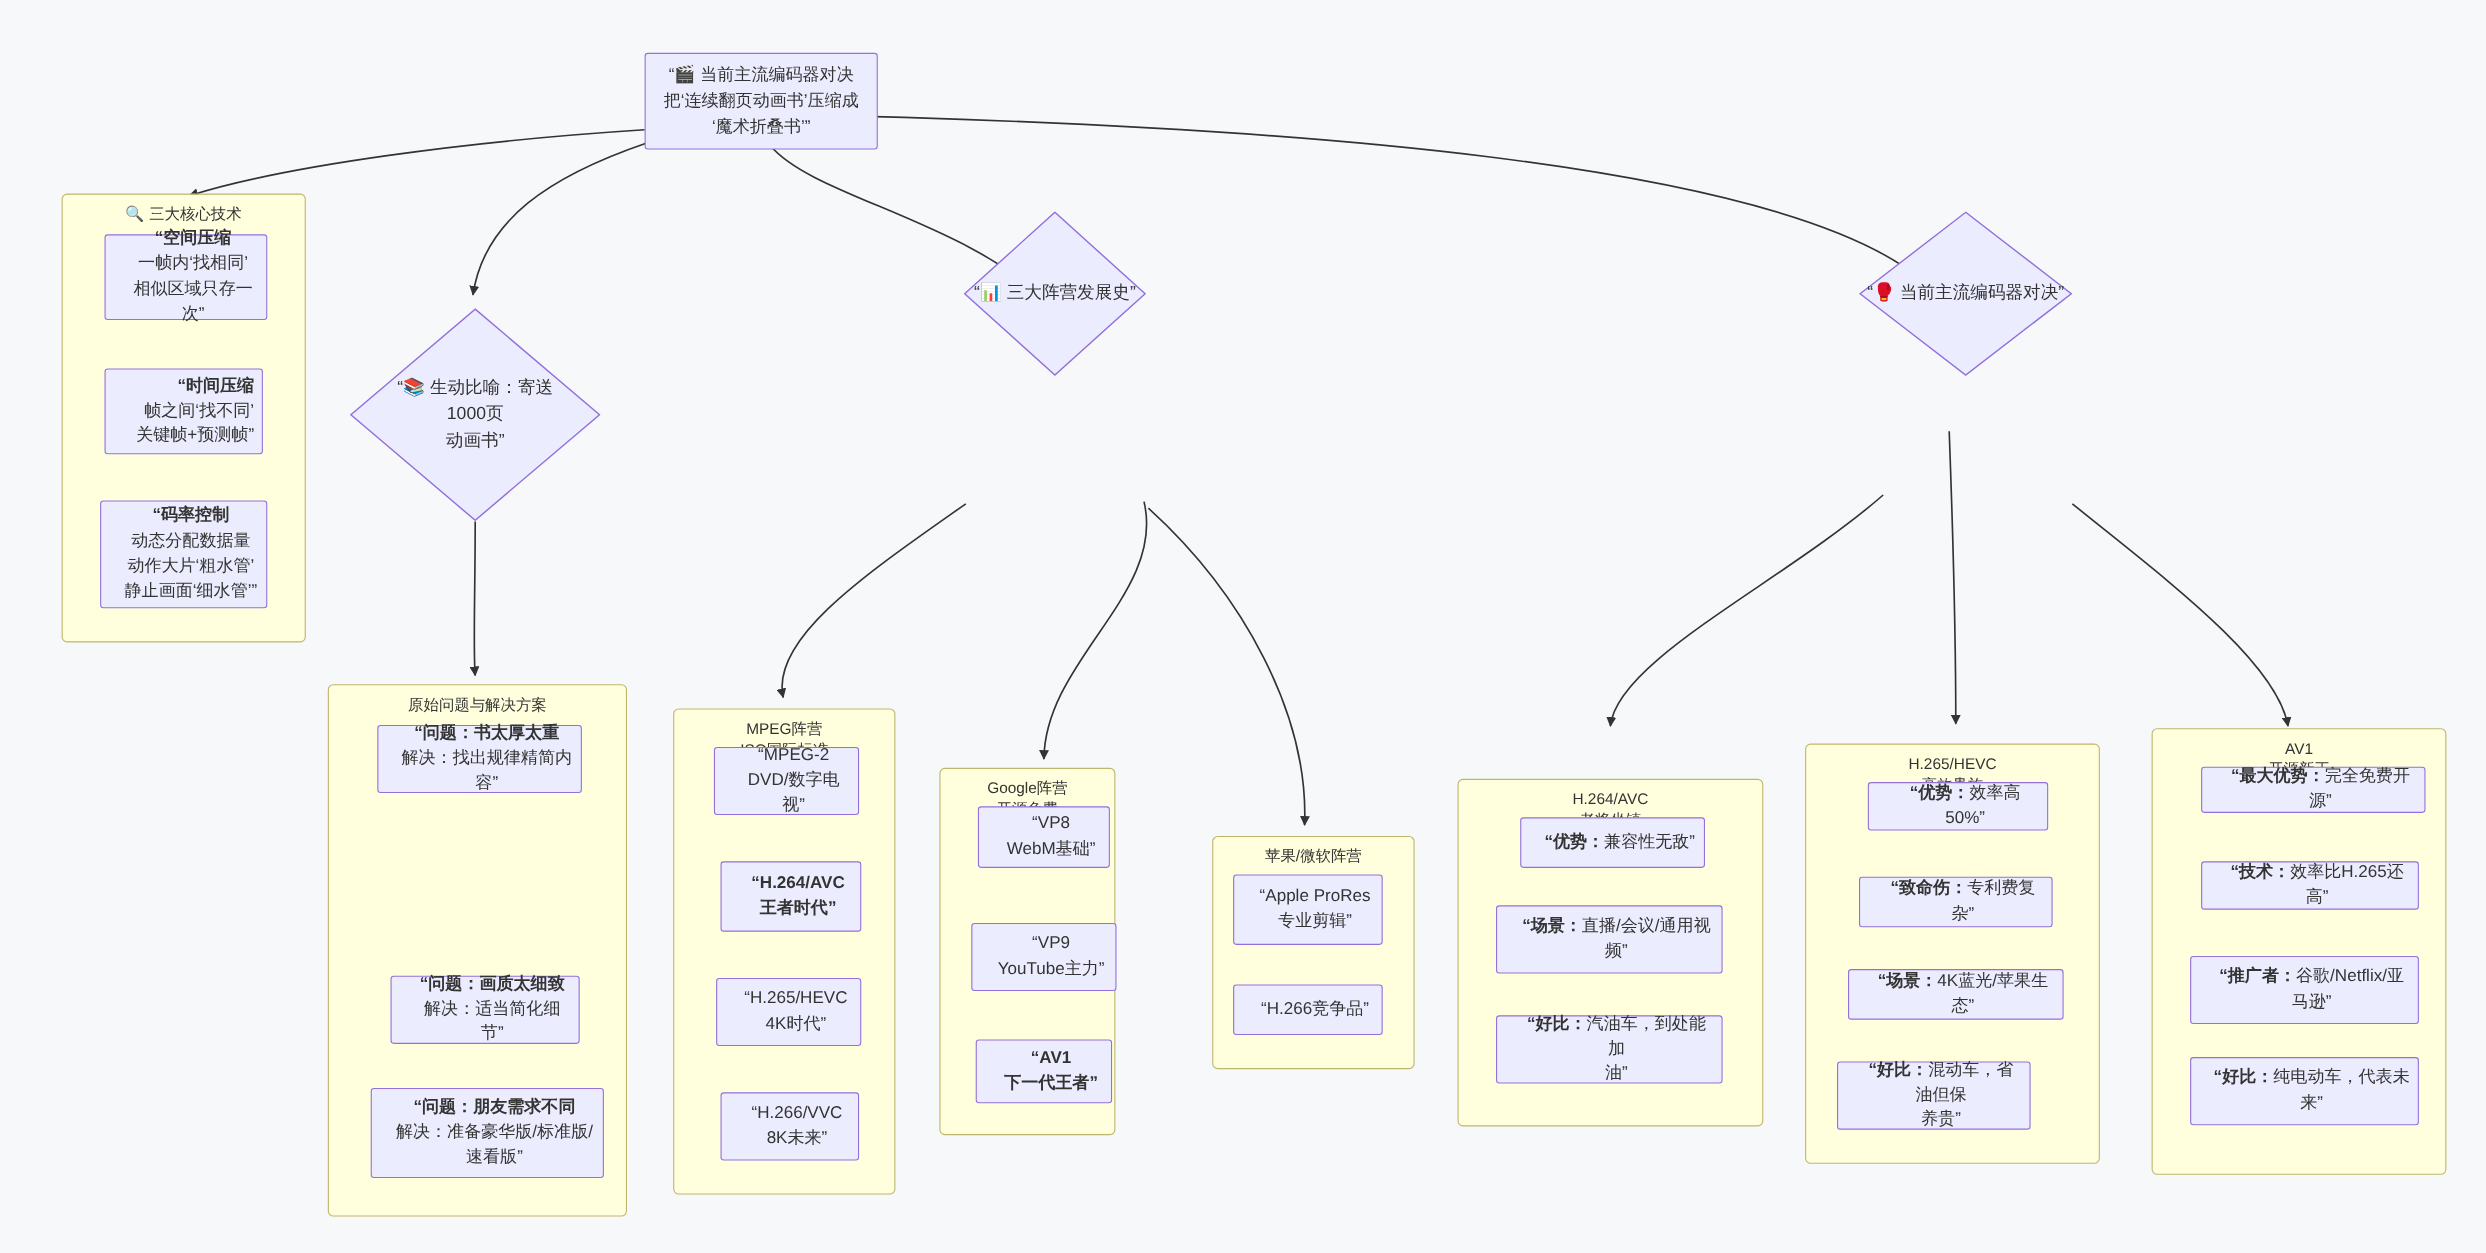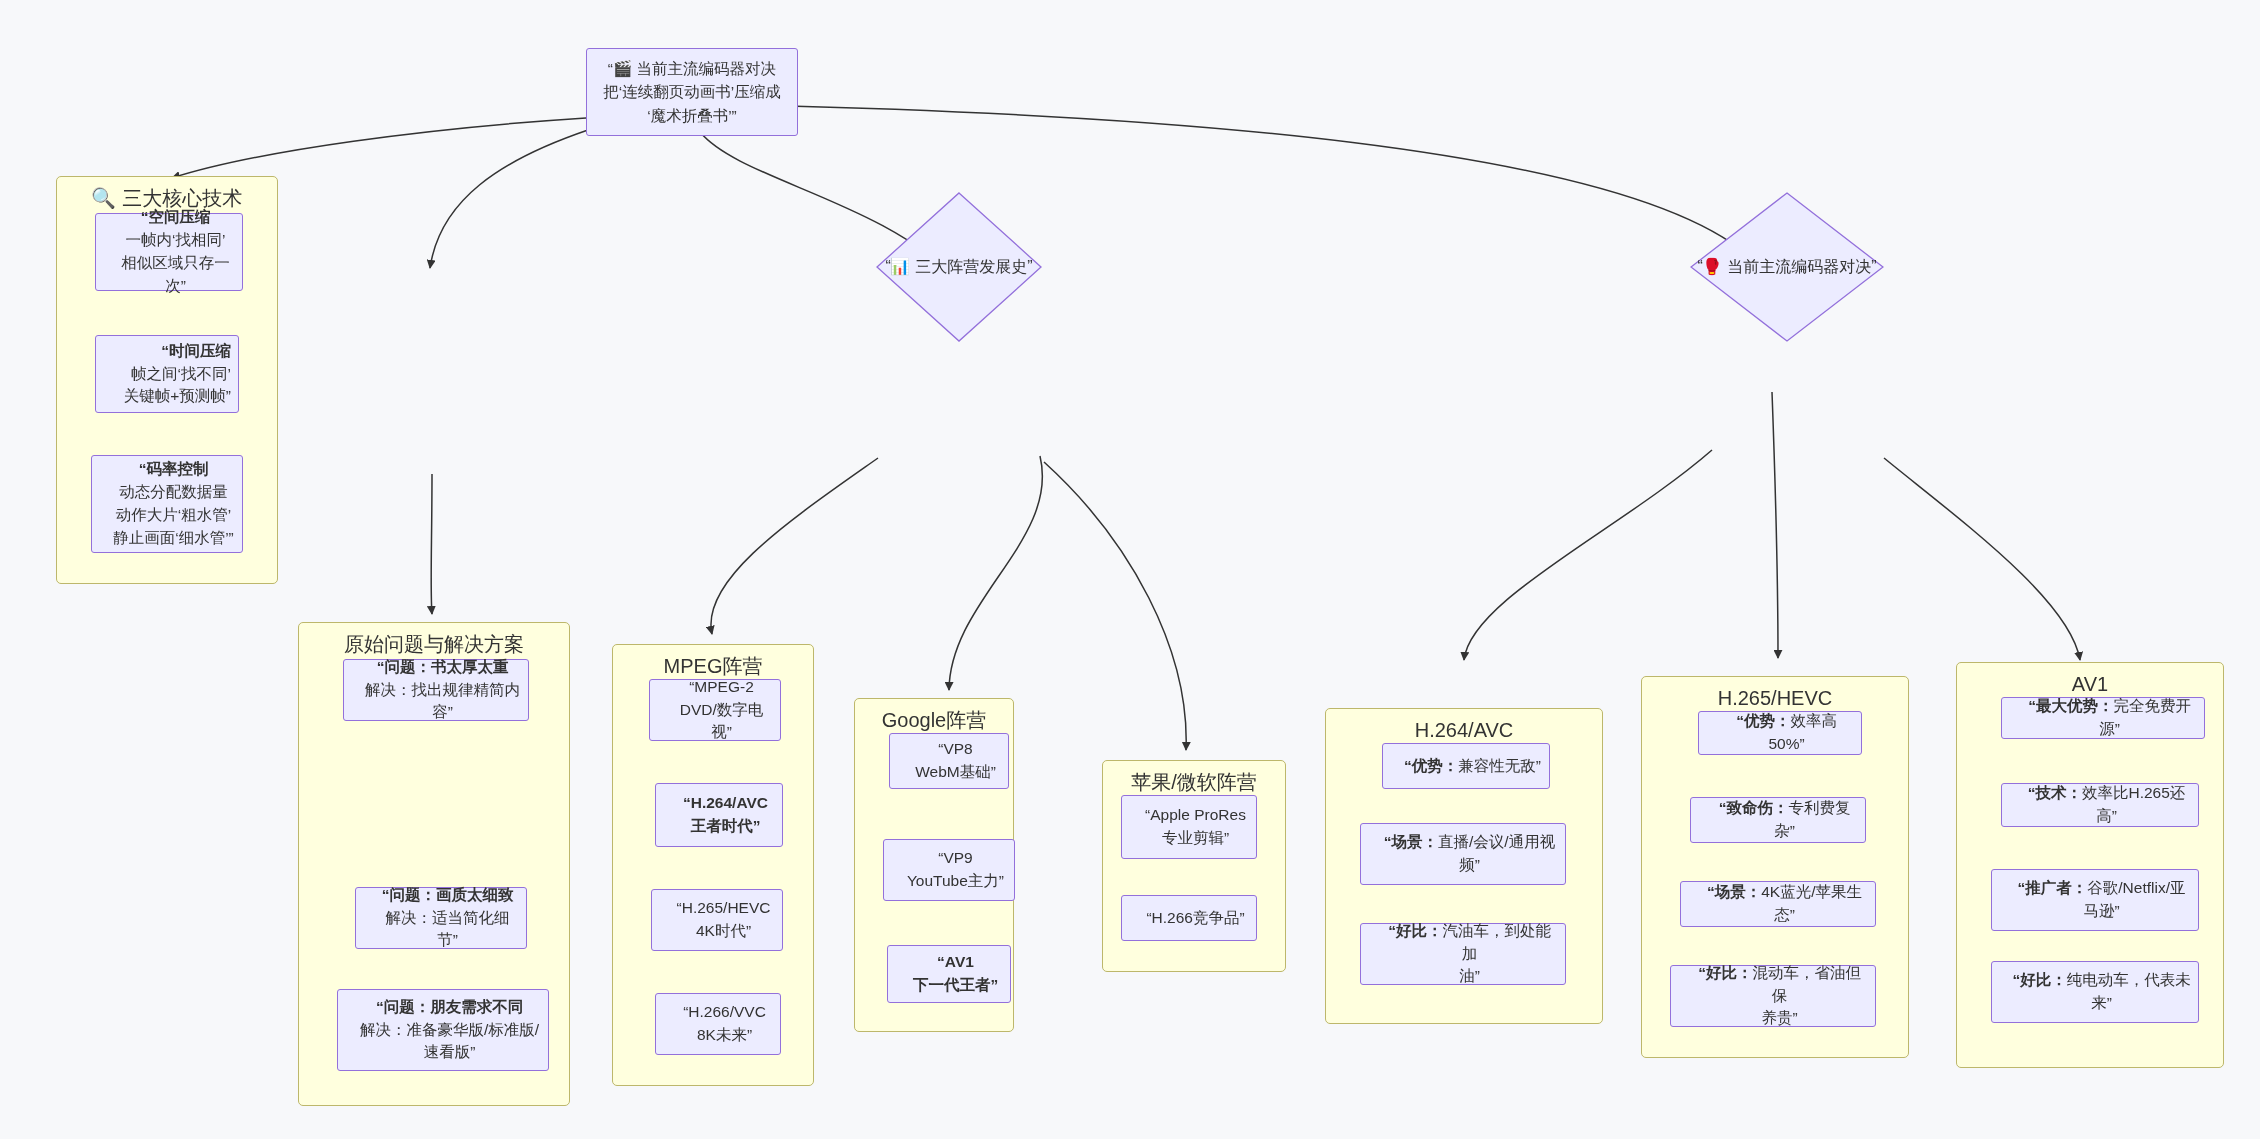--- a/index.html
+++ b/index.html
@@ -26,21 +26,21 @@
     position: absolute;
     background: #ffffde;
     border: 1.4px solid #bdb76b;
     border-radius: 5px;
     box-sizing: border-box;
   }
   .cluster-title {
     position: absolute;
     left: 0; right: 0;
     text-align: center;
-    font-size: 20px;
+    font-size: 14px;
     color: #333333;
     line-height: 1.35;
     white-space: pre-line;
     pointer-events: none;
   }
   
   .node {
     position: absolute;
     background: #ececff;
     border: 1.3px solid #9370db;
@@ -126,20 +126,29 @@
       <path d="M 1884,458 C 1960,520 2070,600 2080,660"></path>
     </g>
   </svg>
 
   <div class="root-node" style="left:586px; top:48px; width:212px; height:88px;">
     <span class="txt">“🎬 当前主流编码器对决
 把‘连续翻页动画书’压缩成
 ‘魔术折叠书’”</span>
   </div>
 
+  <div class="diamond-wrap" style="left:318px; top:280px; width:228px; height:194px;">
+    <svg class="diamond-shape" viewBox="0 0 228 194" preserveAspectRatio="none">
+      <polygon points="114,1 227,97 114,193 1,97" fill="#ececff" stroke="#9370db" stroke-width="1.3"></polygon>
+    </svg>
+    <div class="diamond-label">
+      <span class="txt">“📚 生动比喻：寄送1000页
+动画书”</span>
+    </div>
+  </div>
 
   <div class="diamond-wrap" style="left:876px; top:192px; width:166px; height:150px;">
     <svg class="diamond-shape" viewBox="0 0 166 150" preserveAspectRatio="none">
       <polygon points="83,1 165,75 83,149 1,75" fill="#ececff" stroke="#9370db" stroke-width="1.3"></polygon>
     </svg>
     <div class="diamond-label">
       <span class="txt" style="max-width:160px;">“📊 三大阵营发展史”</span>
     </div>
   </div>
 
@@ -238,21 +247,21 @@
 高效贵族</div>
     <div class="node" style="left:56px; top:34px; width:164px; height:44px;">
       <span class="txt"><b>“优势：</b>效率高50%”</span>
     </div>
     <div class="node" style="left:48px; top:120px; width:176px; height:46px;">
       <span class="txt"><b>“致命伤：</b>专利费复杂”</span>
     </div>
     <div class="node" style="left:38px; top:204px; width:196px; height:46px;">
       <span class="txt"><b>“场景：</b>4K蓝光/苹果生态”</span>
     </div>
-    <div class="node" style="left:28px; top:288px; width:206px; height:62px;">
+    <div class="node" style="left:28px; top:288px; width:176px; height:62px;">
       <span class="txt"><b>“好比：</b>混动车，省油但保<br>养贵”</span>
     </div>
   </div>
 
   <div class="cluster" style="left:1956px; top:662px; width:268px; height:406px;">
     <div class="cluster-title" style="top:8px;">AV1
 开源新王</div>
     <div class="node" style="left:44px; top:34px; width:204px; height:42px;">
       <span class="txt"><b>“最大优势：</b>完全免费开源”</span>
     </div>

